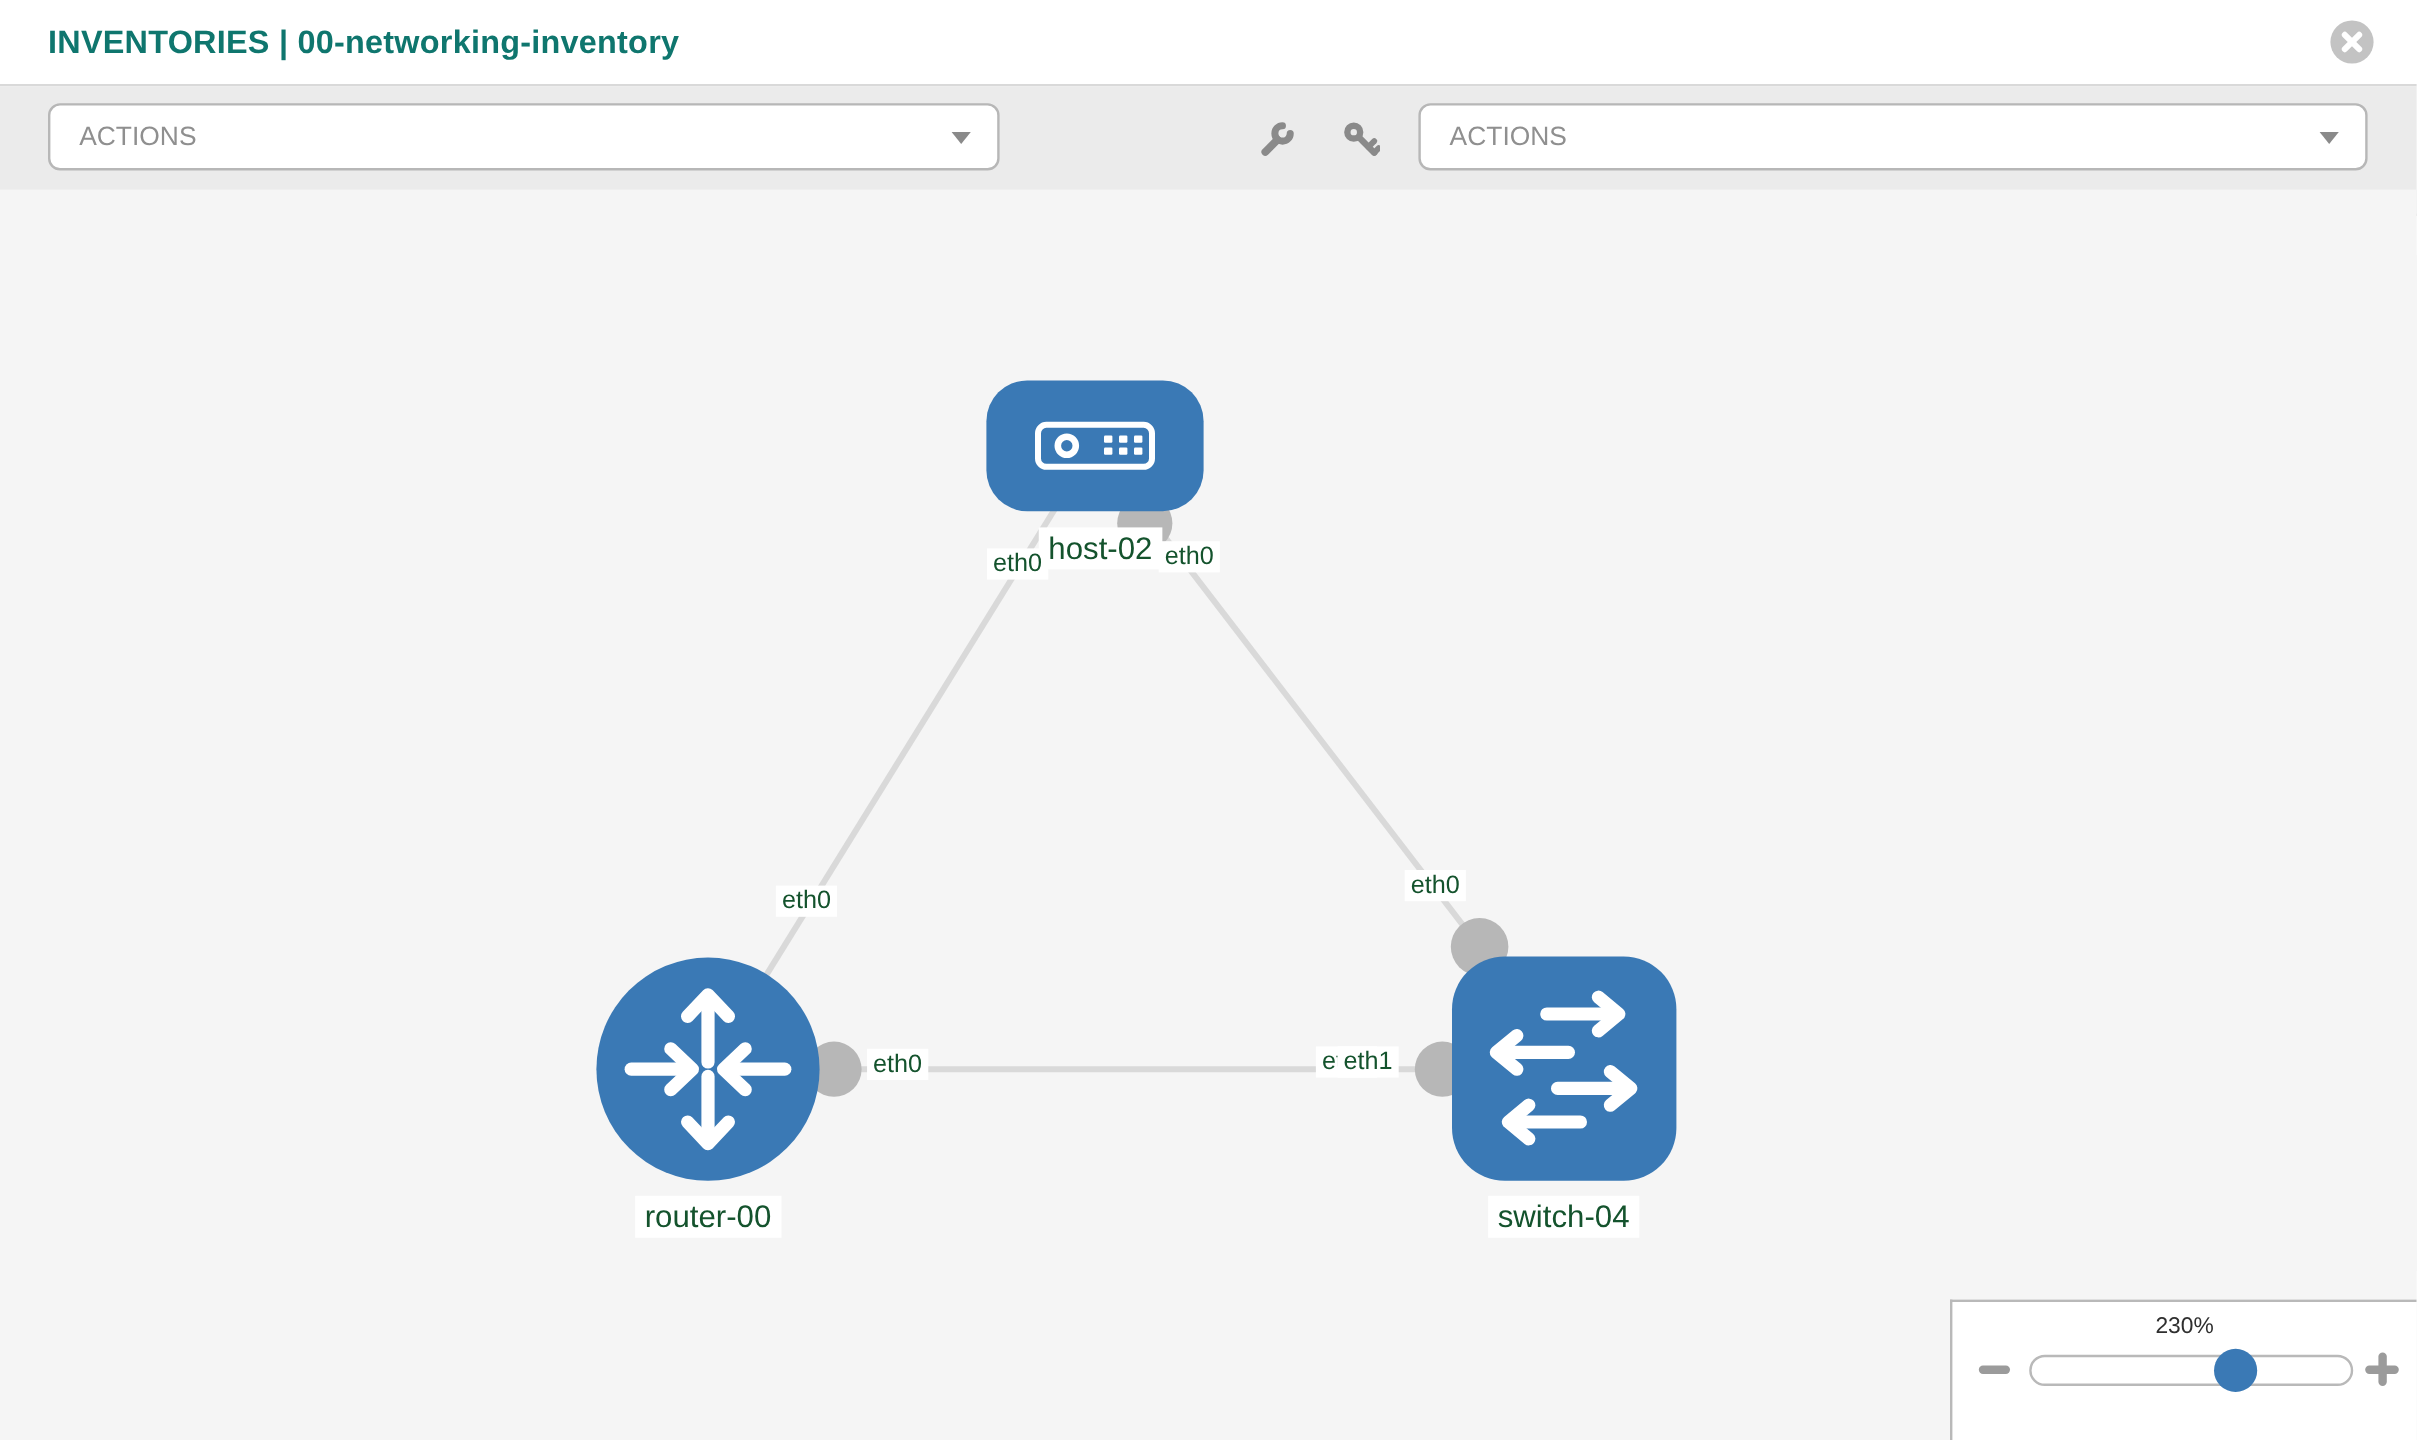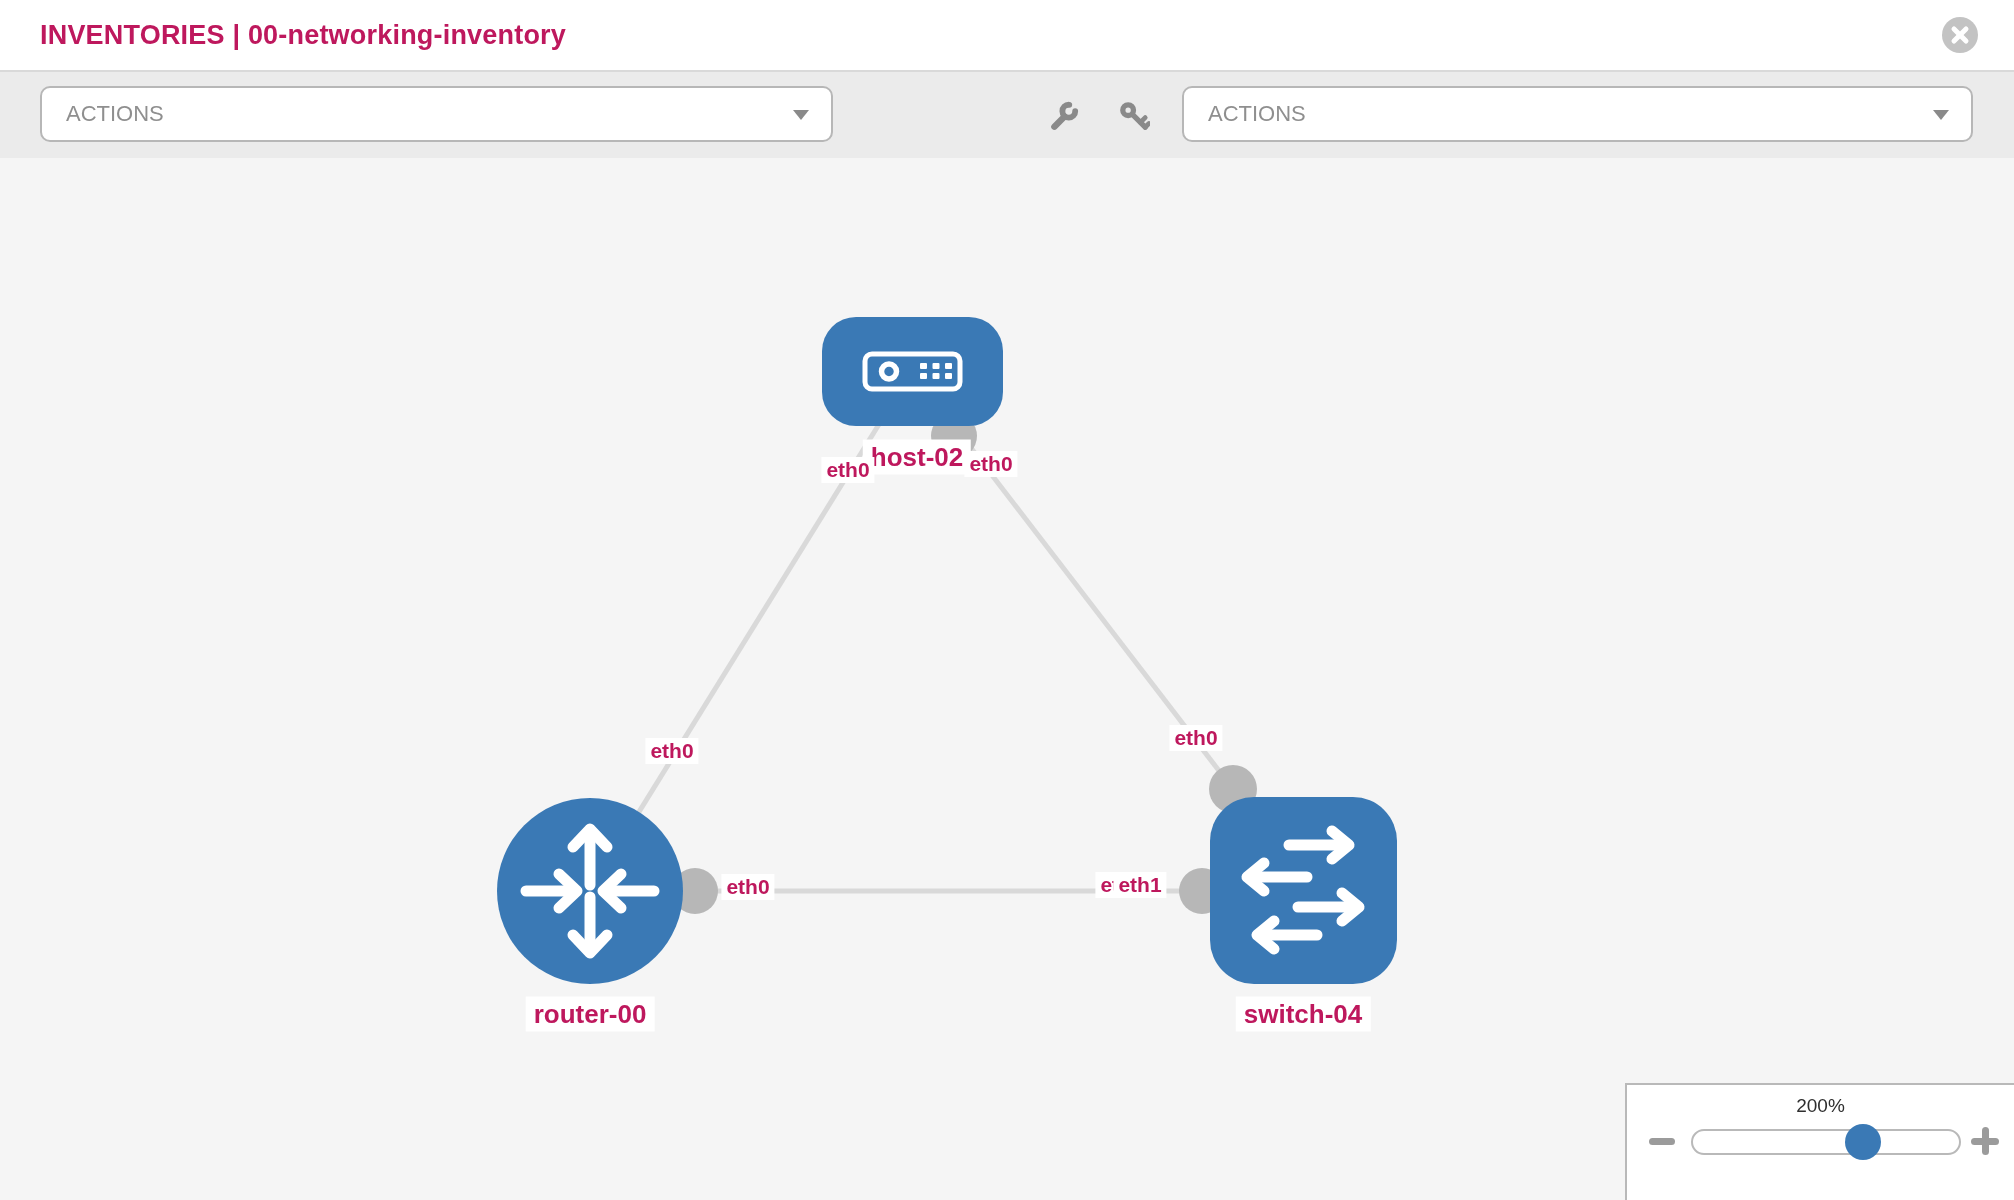--- a/index.html
+++ b/index.html
@@ -8,21 +8,21 @@
 
   .window { position: relative; width: 2014px; height: 1200px; overflow: hidden; background: #fff; }
 
   
   .header {
     position: absolute; top: 0; left: 0; right: 0; height: 72px;
     background: #ffffff; border-bottom: 2px solid #d9d9d9;
   }
   .page-title {
     position: absolute; left: 40px; top: 0; line-height: 70px;
-    font-size: 27px; font-weight: bold; color: #be185d; letter-spacing: 0.2px;
+    font-size: 27px; font-weight: bold; color: #0f766e; letter-spacing: 0.2px;
   }
   .close-btn {
     position: absolute; right: 36px; top: 17px; width: 36px; height: 36px;
     border-radius: 50%; background: #c3c3c3; cursor: pointer;
     display: flex; align-items: center; justify-content: center;
   }
 
   
   .toolbar {
     position: absolute; top: 72px; left: 0; right: 0; height: 108px;
@@ -48,21 +48,21 @@
 
   
   .canvas {
     position: absolute; top: 158px; left: 0; width: 2014px; height: 1042px;
     background: #f5f5f5; overflow: hidden;
   }
   .graph-svg { position: absolute; left: 0; top: 0; }
 
   .node-label, .if-label {
     position: absolute; transform: translate(-50%, -50%);
-    background: #ffffff; color: #be185d; white-space: nowrap; font-weight: bold;
+    background: #ffffff; color: #14532d; white-space: nowrap;
   }
   .node-label { font-size: 26px; padding: 2px 8px; z-index: 3; }
   .if-label   { font-size: 21px; padding: 1px 5px; z-index: 4; }
   .if-label.front { z-index: 5; }
 
   
   .zoom-panel {
     position: absolute; right: 0; bottom: 0; width: 389px; height: 117px;
     background: #ffffff; border-left: 2px solid #b9b9b9; border-top: 2px solid #b9b9b9;
     z-index: 10;
@@ -190,21 +190,21 @@
     <span class="if-label" style="left:1196px; top:580px;">eth0</span>
     <span class="if-label" style="left:748px;  top:729px;">eth0</span>
     <span class="if-label" style="left:1122px; top:727px;">eth0</span>
     <span class="if-label front" style="left:1140px; top:727px;text-align:right;">eth1</span>
 
     <span class="node-label" style="left:917px;  top:299px;">host-02</span>
     <span class="node-label" style="left:590px;  top:856px;">router-00</span>
     <span class="node-label" style="left:1303px; top:856px;">switch-04</span>
 
     <div class="zoom-panel">
-      <div class="zoom-level">200%</div>
+      <div class="zoom-level">230%</div>
       <div class="zoom-out-icon"></div>
       <div class="zoom-track">
         <div class="zoom-knob"></div>
       </div>
       <div class="zoom-in-icon">
         <div class="h"></div>
           <div class="v"></div>
       </div>
     </div>
   </div>

